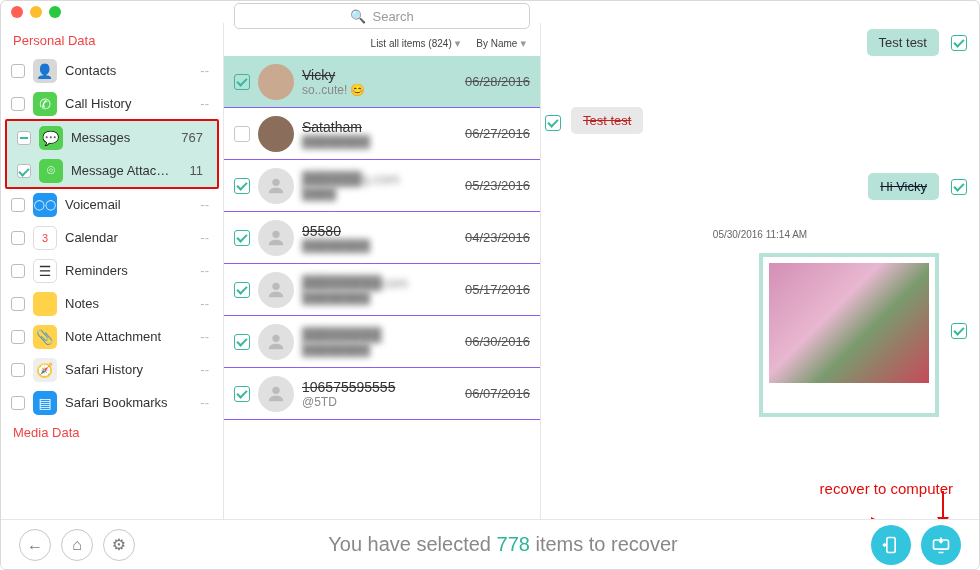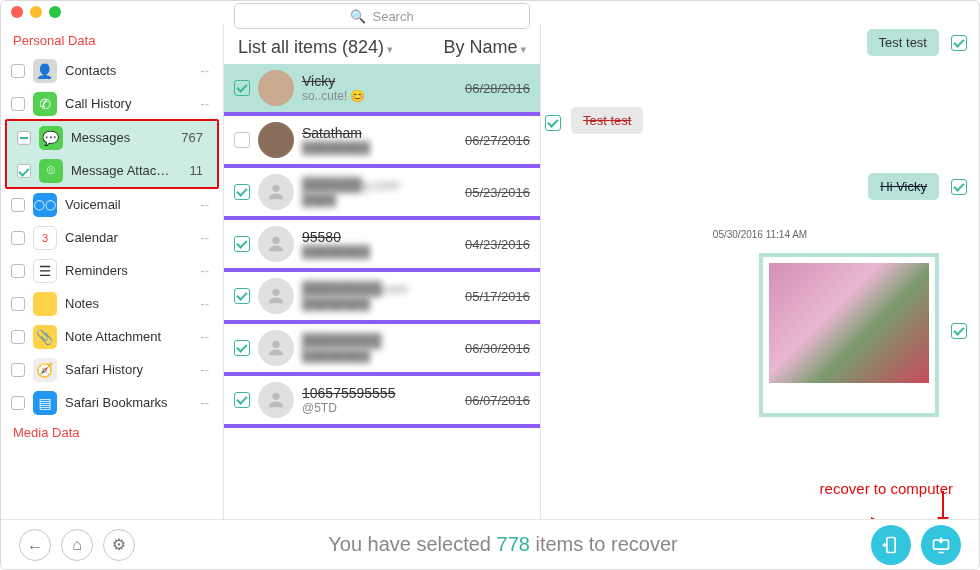--- a/index.html
+++ b/index.html
@@ -18,24 +18,24 @@
   .sb-cb.minus::after { content:""; display:block; width:8px; height:2px; background:#3ab79d; margin:5px auto 0; }
   .sb-cb.chk::after { content:""; display:block; width:4px; height:8px; border:solid #3ab79d; border-width:0 2px 2px 0; transform:rotate(45deg); margin:1px auto 0; }
   .sb-icon { width: 24px; height: 24px; border-radius: 5px; flex-shrink:0; display:flex; align-items:center; justify-content:center; font-size:14px; }
   .sb-label { flex: 1; white-space: nowrap; overflow: hidden; text-overflow: ellipsis; }
   .sb-count { color: #555; font-size: 13px; }
   .sb-count.muted { color: #bbb; }
   .redbox { border: 2px solid #e20b0b; border-radius: 2px; margin: -1px 4px -1px 4px; }
   
   .mid { width: 318px; border-left: 1px solid #e6e6e6; border-right: 1px solid #e6e6e6; display:flex; flex-direction:column; background:#fff; }
   .search { margin: 0 auto; width: 296px; height: 26px; border:1px solid #d0d0d0; border-radius:5px; display:flex; align-items:center; justify-content:center; gap:6px; color:#999; font-size:13px; margin-top:-20px; background:#fff;}
-  .mid-head { display:flex; justify-content:space-between; padding:8px 14px 6px 14px; font-size:18px; color:#444; }
+  .mid-head { display:flex; justify-content:flex-end; padding:8px 14px 6px 14px; font-size:10px; color:#444;gap:16px; }
   .drop::after { content:" ▾"; color:#999; font-size:11px; }
   .mlist { flex:1; overflow:hidden; }
-  .mrow { display:flex; align-items:center; height:52px; padding:0 10px; gap:8px; border-bottom:4px solid #8b5cf6; }
+  .mrow { display:flex; align-items:center; height:52px; padding:0 10px; gap:8px; border-bottom:1px solid #8b5cf6; }
   .mrow.sel { background:#b7e2d8; }
   .mcb { width:16px; height:16px; border:1.5px solid #3ab79d; border-radius:3px; flex-shrink:0; display:flex; align-items:center; justify-content:center;}
   .mcb.chk::after { content:""; width:4px; height:8px; border:solid #3ab79d; border-width:0 2px 2px 0; transform:rotate(45deg); margin-bottom:2px;}
   .mcb.empty { border-color:#c8c8c8; }
   .mava { width:36px; height:36px; border-radius:50%; background:#e0e0e0; flex-shrink:0; display:flex; align-items:center; justify-content:center; }
   .mava svg{ width:22px; height:22px; fill:#bbb;}
   .minfo { flex:1; min-width:0; }
   .mname { font-size:14px; color:#333; white-space:nowrap; overflow:hidden; text-overflow:ellipsis; }
   .mname.strike { text-decoration:line-through; }
   .msub { font-size:12px; color:#888; white-space:nowrap; overflow:hidden; text-overflow:ellipsis; }

